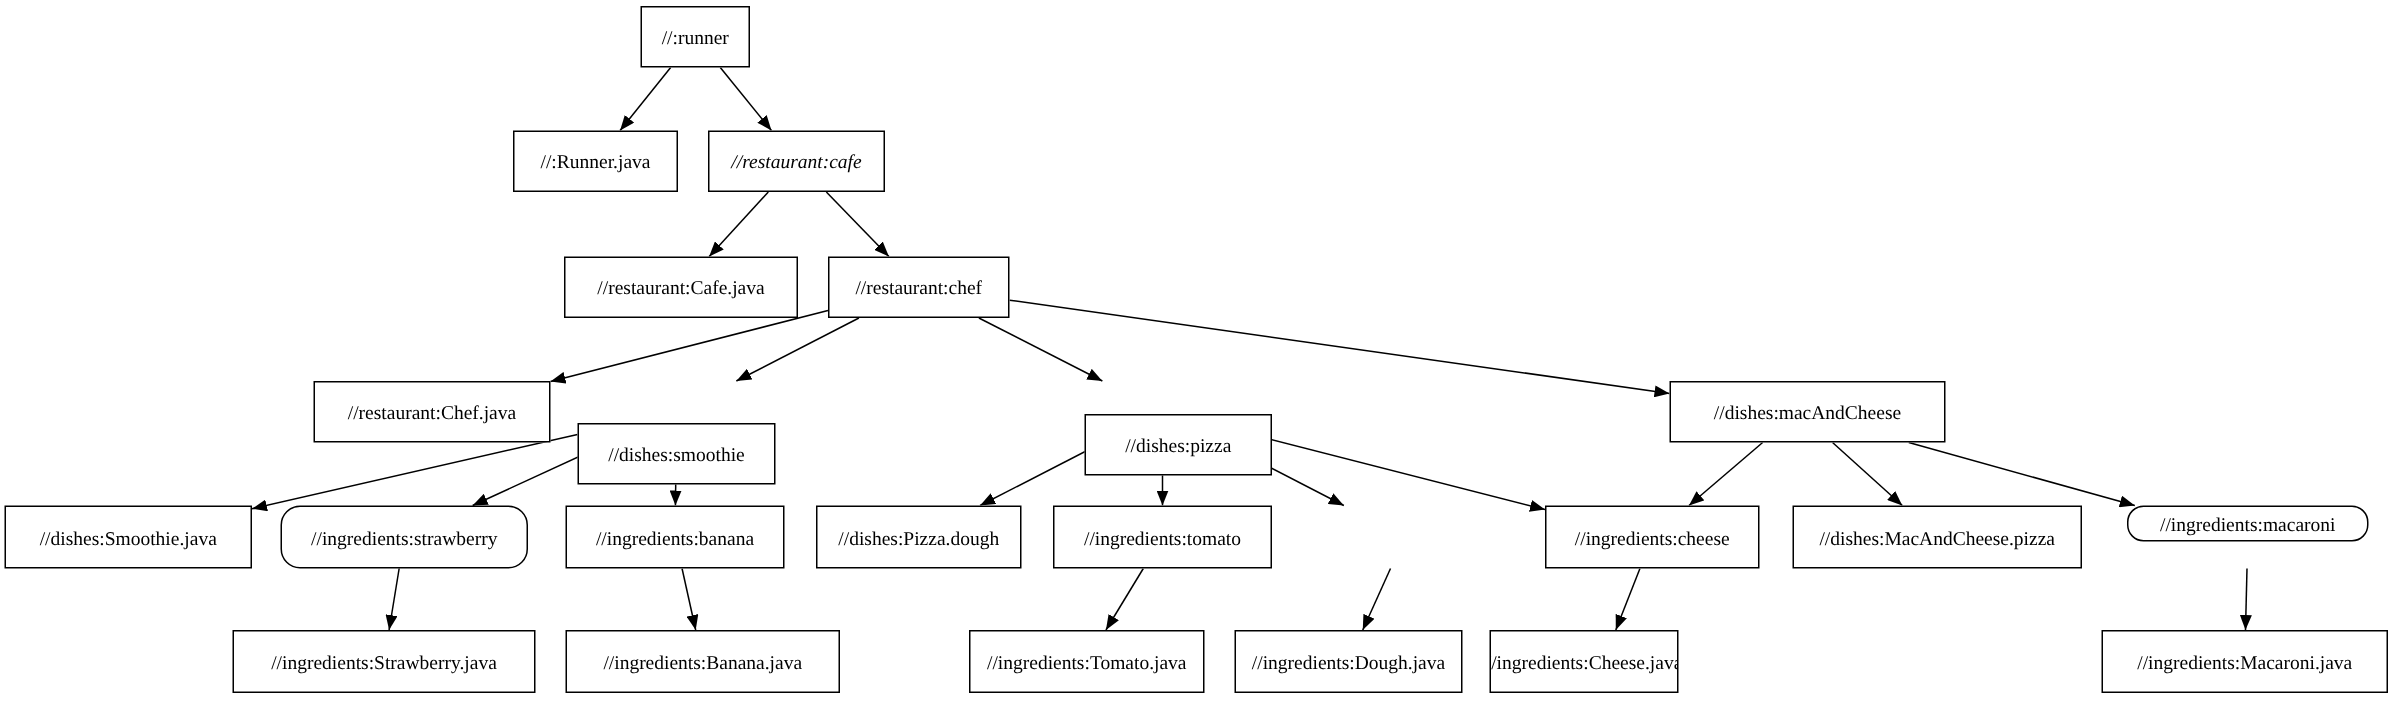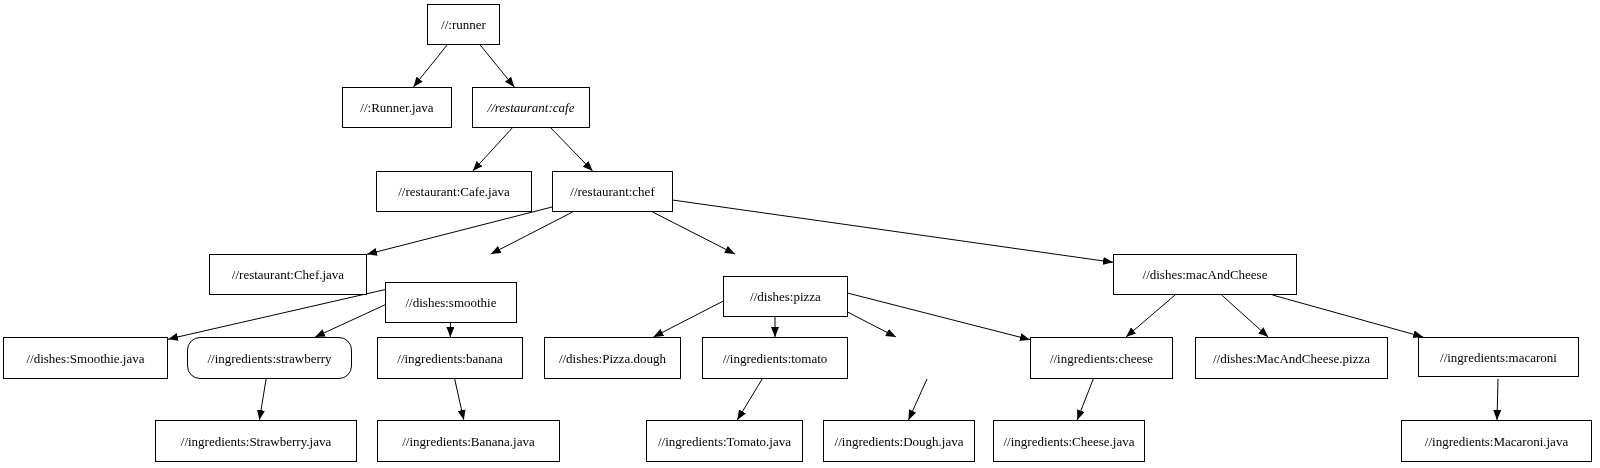--- a/index.html
+++ b/index.html
@@ -85,20 +85,20 @@
     <div class="node" style="left: 385px; top: 254px; width: 132px; height: 41px; margin-top: 28px;">//dishes:smoothie</div>
     <div class="node" style="left: 723px; top: 254px; width: 125px; height: 41px; margin-top: 22px;">//dishes:pizza</div>
     <div class="node" style="left: 1113px; top: 254px; width: 184px; height: 41px; text-align: center;">//dishes:macAndCheese</div>
     <div class="node" style="left: 3px; top: 337px; width: 165px; height: 42px;">//dishes:Smoothie.java</div>
     <div class="node" style="left: 187px; top: 337px; width: 165px; height: 42px; border-radius: 13px;">//ingredients:strawberry</div>
     <div class="node" style="left: 377px; top: 337px; width: 146px; height: 42px;">//ingredients:banana</div>
     <div class="node" style="left: 544px; top: 337px; width: 137px; height: 42px;">//dishes:Pizza.dough</div>
     <div class="node" style="left: 702px; top: 337px; width: 146px; height: 42px;">//ingredients:tomato</div>
     <div class="node" style="left: 1030px; top: 337px; width: 143px; height: 42px;">//ingredients:cheese</div>
     <div class="node" style="left: 1195px; top: 337px; width: 193px; height: 42px;">//dishes:MacAndCheese.pizza</div>
-    <div class="node" style="left: 1418px; top: 337px; width: 161px; height: 40px;">//ingredients:macaroni</div>
+    <div class="node" style="left: 1418px; top: 337px; width: 161px; height: 24px; border-radius: 11px;">//ingredients:macaroni</div>
     <div class="node" style="left: 155px; top: 420px; width: 202px; height: 42px;">//ingredients:Strawberry.java</div>
     <div class="node" style="left: 377px; top: 420px; width: 183px; height: 42px;">//ingredients:Banana.java</div>
     <div class="node" style="left: 646px; top: 420px; width: 157px; height: 42px;">//ingredients:Tomato.java</div>
     <div class="node" style="left: 823px; top: 420px; width: 152px; height: 42px;">//ingredients:Dough.java</div>
-    <div class="node" style="left: 993px; top: 420px; width: 152px; height: 42px;">//ingredients:Cheese.java</div>
+    <div class="node" style="left: 993px; top: 420px; width: 126px; height: 42px;">//ingredients:Cheese.java</div>
     <div class="node" style="left: 1401px; top: 420px; width: 191px; height: 42px; text-align: center;">//ingredients:Macaroni.java</div>
   </div>
 
 </body></html>

